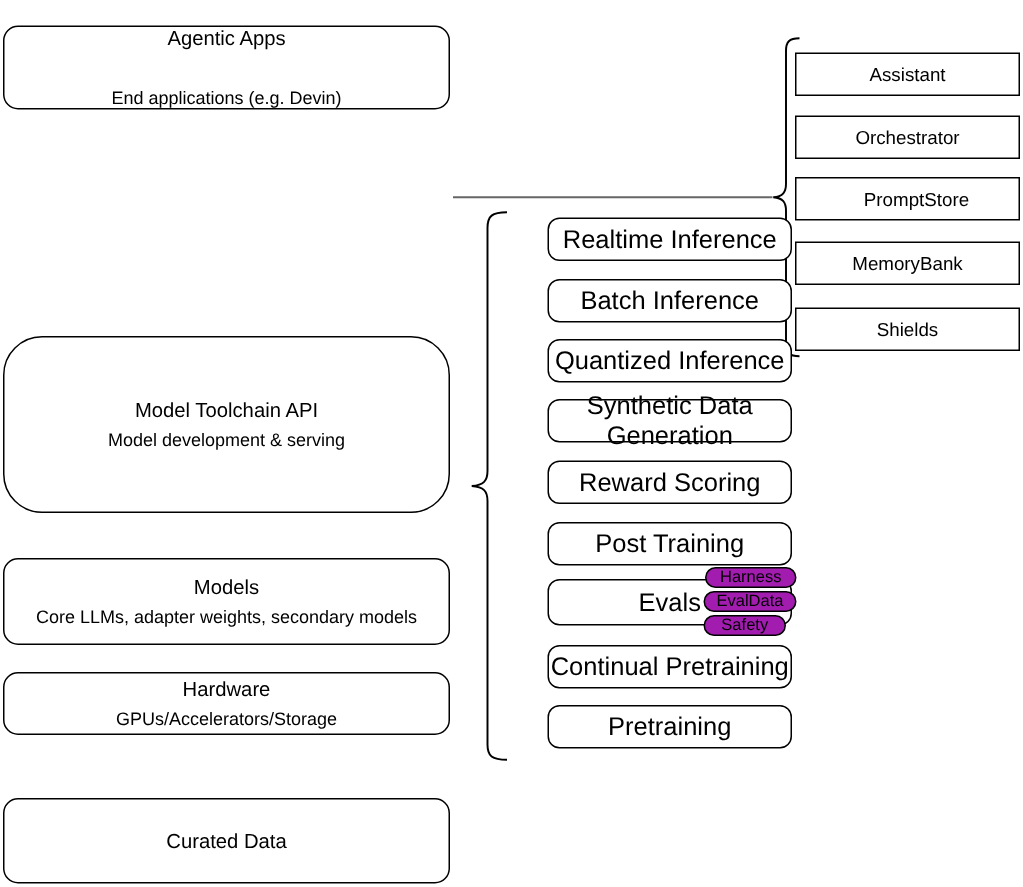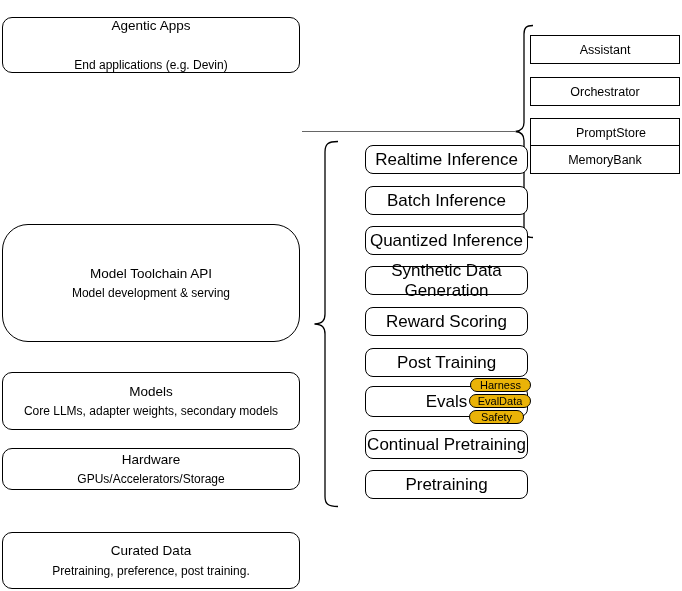--- a/index.html
+++ b/index.html
@@ -59,21 +59,21 @@
     left: 530px;
     width: 150px;
     height: 29px;
     border-radius: 0;
     font-size: 12.5px;
   }
   .pill {
     position: absolute;
     box-sizing: border-box;
     border: 1.2px solid #000000;
-    background: #eab308;
+    background: #a21caf;
     border-radius: 999px;
     font-size: 11px;
     line-height: 1;
     display: flex;
     align-items: center;
     justify-content: center;
     text-align: center;
   }
 </style>
 </head>
@@ -103,35 +103,35 @@
     <div class="subtitle">Core LLMs, adapter weights, secondary models</div>
   </div>
 
   <div class="node stack-node r10" style="top:448px;height:42px;">
     <div class="title">Hardware</div>
     <div class="subtitle">GPUs/Accelerators/Storage</div>
   </div>
 
   <div class="node stack-node r10" style="top:532px;height:57px;">
     <div class="title">Curated Data</div>
-    <div class="subtitle">Pretraining, preference, post training.</div>
   </div>
 
   <div class="node mid-node" style="top:145px;">Realtime Inference</div>
   <div class="node mid-node" style="top:186px;">Batch Inference</div>
   <div class="node mid-node" style="top:226px;">Quantized Inference</div>
   <div class="node mid-node" style="top:266px;">Synthetic Data Generation</div>
   <div class="node mid-node" style="top:307px;">Reward Scoring</div>
   <div class="node mid-node" style="top:348px;">Post Training</div>
   <div class="node mid-node" style="top:386px;height:31px;">Evals</div>
   <div class="node mid-node" style="top:430px;">Continual Pretraining</div>
   <div class="node mid-node" style="top:470px;">Pretraining</div>
 
   <div class="pill" style="left:470px;top:378px;width:61px;height:14px;">Harness</div>
   <div class="pill" style="left:469px;top:394px;width:62px;height:14px;">EvalData</div>
   <div class="pill" style="left:469px;top:410px;width:55px;height:14px;">Safety</div>
 
   <div class="node right-node" style="top:35px;">Assistant</div>
   <div class="node right-node" style="top:77px;">Orchestrator</div>
   <div class="node right-node" style="top:118px;padding-left:12px;">PromptStore</div>
-  <div class="node right-node" style="top:145px;">MemoryBank</div>
+  <div class="node right-node" style="top:161px;">MemoryBank</div>
+  <div class="node right-node" style="top:205px;">Shields</div>
 
 </div>
 
 </body></html>

